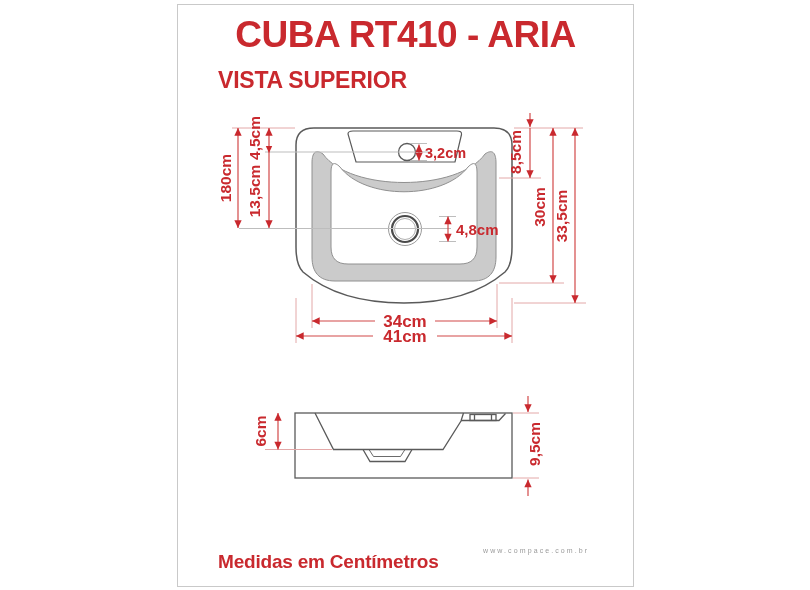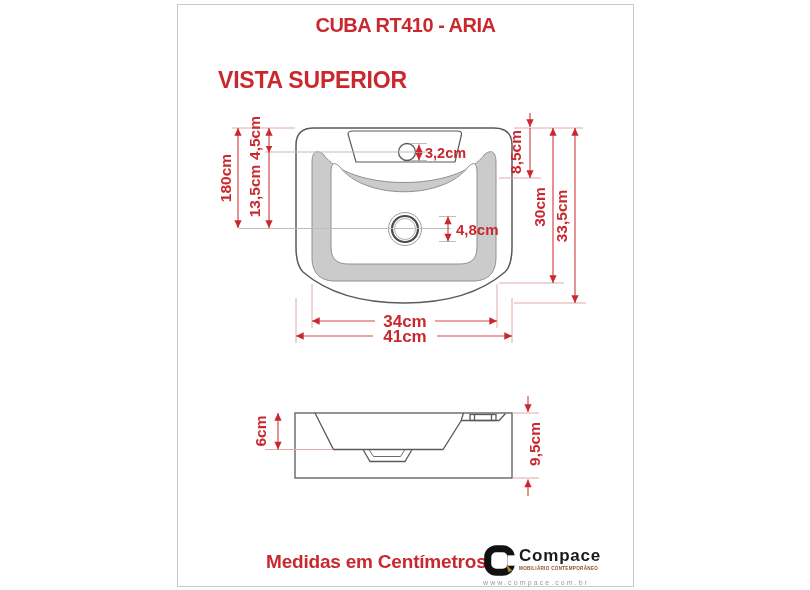--- a/index.html
+++ b/index.html
@@ -1,29 +1,29 @@
 <!DOCTYPE html>
 <html><head>
 <meta charset="utf-8">
 <style>
   html,body{margin:0;padding:0;background:#fff;}
   body{width:810px;height:590px;position:relative;overflow:hidden;
        font-family:"Liberation Sans",sans-serif;}
   .canvas{position:absolute;left:177px;top:4px;width:455px;height:581px;
           background:#fff;border:1px solid #c9c9c9;}
   .title{position:absolute;left:0;right:0;top:9px;text-align:center;
-         font-size:20px;font-weight:700;color:#c9292e;letter-spacing:-.5px;}
+         font-size:37px;font-weight:700;color:#c9292e;letter-spacing:-.5px;}
   .section-label{position:absolute;left:40px;font-size:23px;font-weight:700;
          color:#c9292e;letter-spacing:-.2px;}
   .lbl-sup{top:62px;}
   .lbl-lat{top:360px;}
   .svg-top{position:absolute;left:37px;top:95px;}
   .svg-side{position:absolute;left:37px;top:380px;}
   .footer{position:absolute;left:40px;top:546px;font-size:19px;font-weight:700;
-          color:#c9292e;letter-spacing:-.2px;margin-left:48px;}
+          color:#c9292e;letter-spacing:-.2px;}
   .logo{position:absolute;left:305px;top:540px;width:122px;}
   .logo-row{display:flex;align-items:flex-start;}
   .logo-mark{width:32px;height:32px;flex:0 0 32px;}
   .logo-col{margin-left:4px;padding-top:2px;}
   .logo-name{font-size:17px;font-weight:700;color:#1a1a1a;letter-spacing:.8px;line-height:17px;}
   .logo-tag{font-size:4.6px;font-weight:700;color:#8a5230;letter-spacing:.3px;margin-top:2px;white-space:nowrap;}
   .logo-www{font-size:7px;color:#9a9a9a;letter-spacing:2.1px;margin-top:2px;white-space:nowrap;}
   svg text{font-family:"Liberation Sans",sans-serif;font-weight:700;fill:#c9292e;}
   .dim{stroke:#d24848;stroke-width:1.2;fill:none;}
   .ext{stroke:#e3a8a8;stroke-width:1;fill:none;}
@@ -146,27 +146,16 @@
       <line class="dim" x1="313" y1="111" x2="313" y2="94.5" marker-end="url(#arB)"></line>
     </g>
 
     <text transform="translate(51,46) rotate(-90)" text-anchor="middle" font-size="15.5">6cm</text>
     <text transform="translate(325,59) rotate(-90)" text-anchor="middle" font-size="15.5">9,5cm</text>
   </svg>
 
   <div class="footer">Medidas em Centímetros</div>
 
   <div class="logo">
-    <div class="logo-row">
-      <svg class="logo-mark" viewBox="0 0 34 34" width="32" height="32">
-        <rect x="5" y="4" width="25" height="25" rx="9" fill="none" stroke="#111111" stroke-width="7.5"></rect>
-        <path d="M 25 21 L 31 27 L 27 29 Z" fill="#ad8d26"></path>
-        <rect x="26.5" y="11" width="8" height="11" fill="#ffffff"></rect>
-      </svg>
-      <div class="logo-col">
-        <div class="logo-name">Compace</div>
-        <div class="logo-tag">MOBILIÁRIO CONTEMPORÂNEO</div>
-      </div>
-    </div>
     <div class="logo-www">www.compace.com.br</div>
   </div>
 
 </div>
 
 </body></html>

